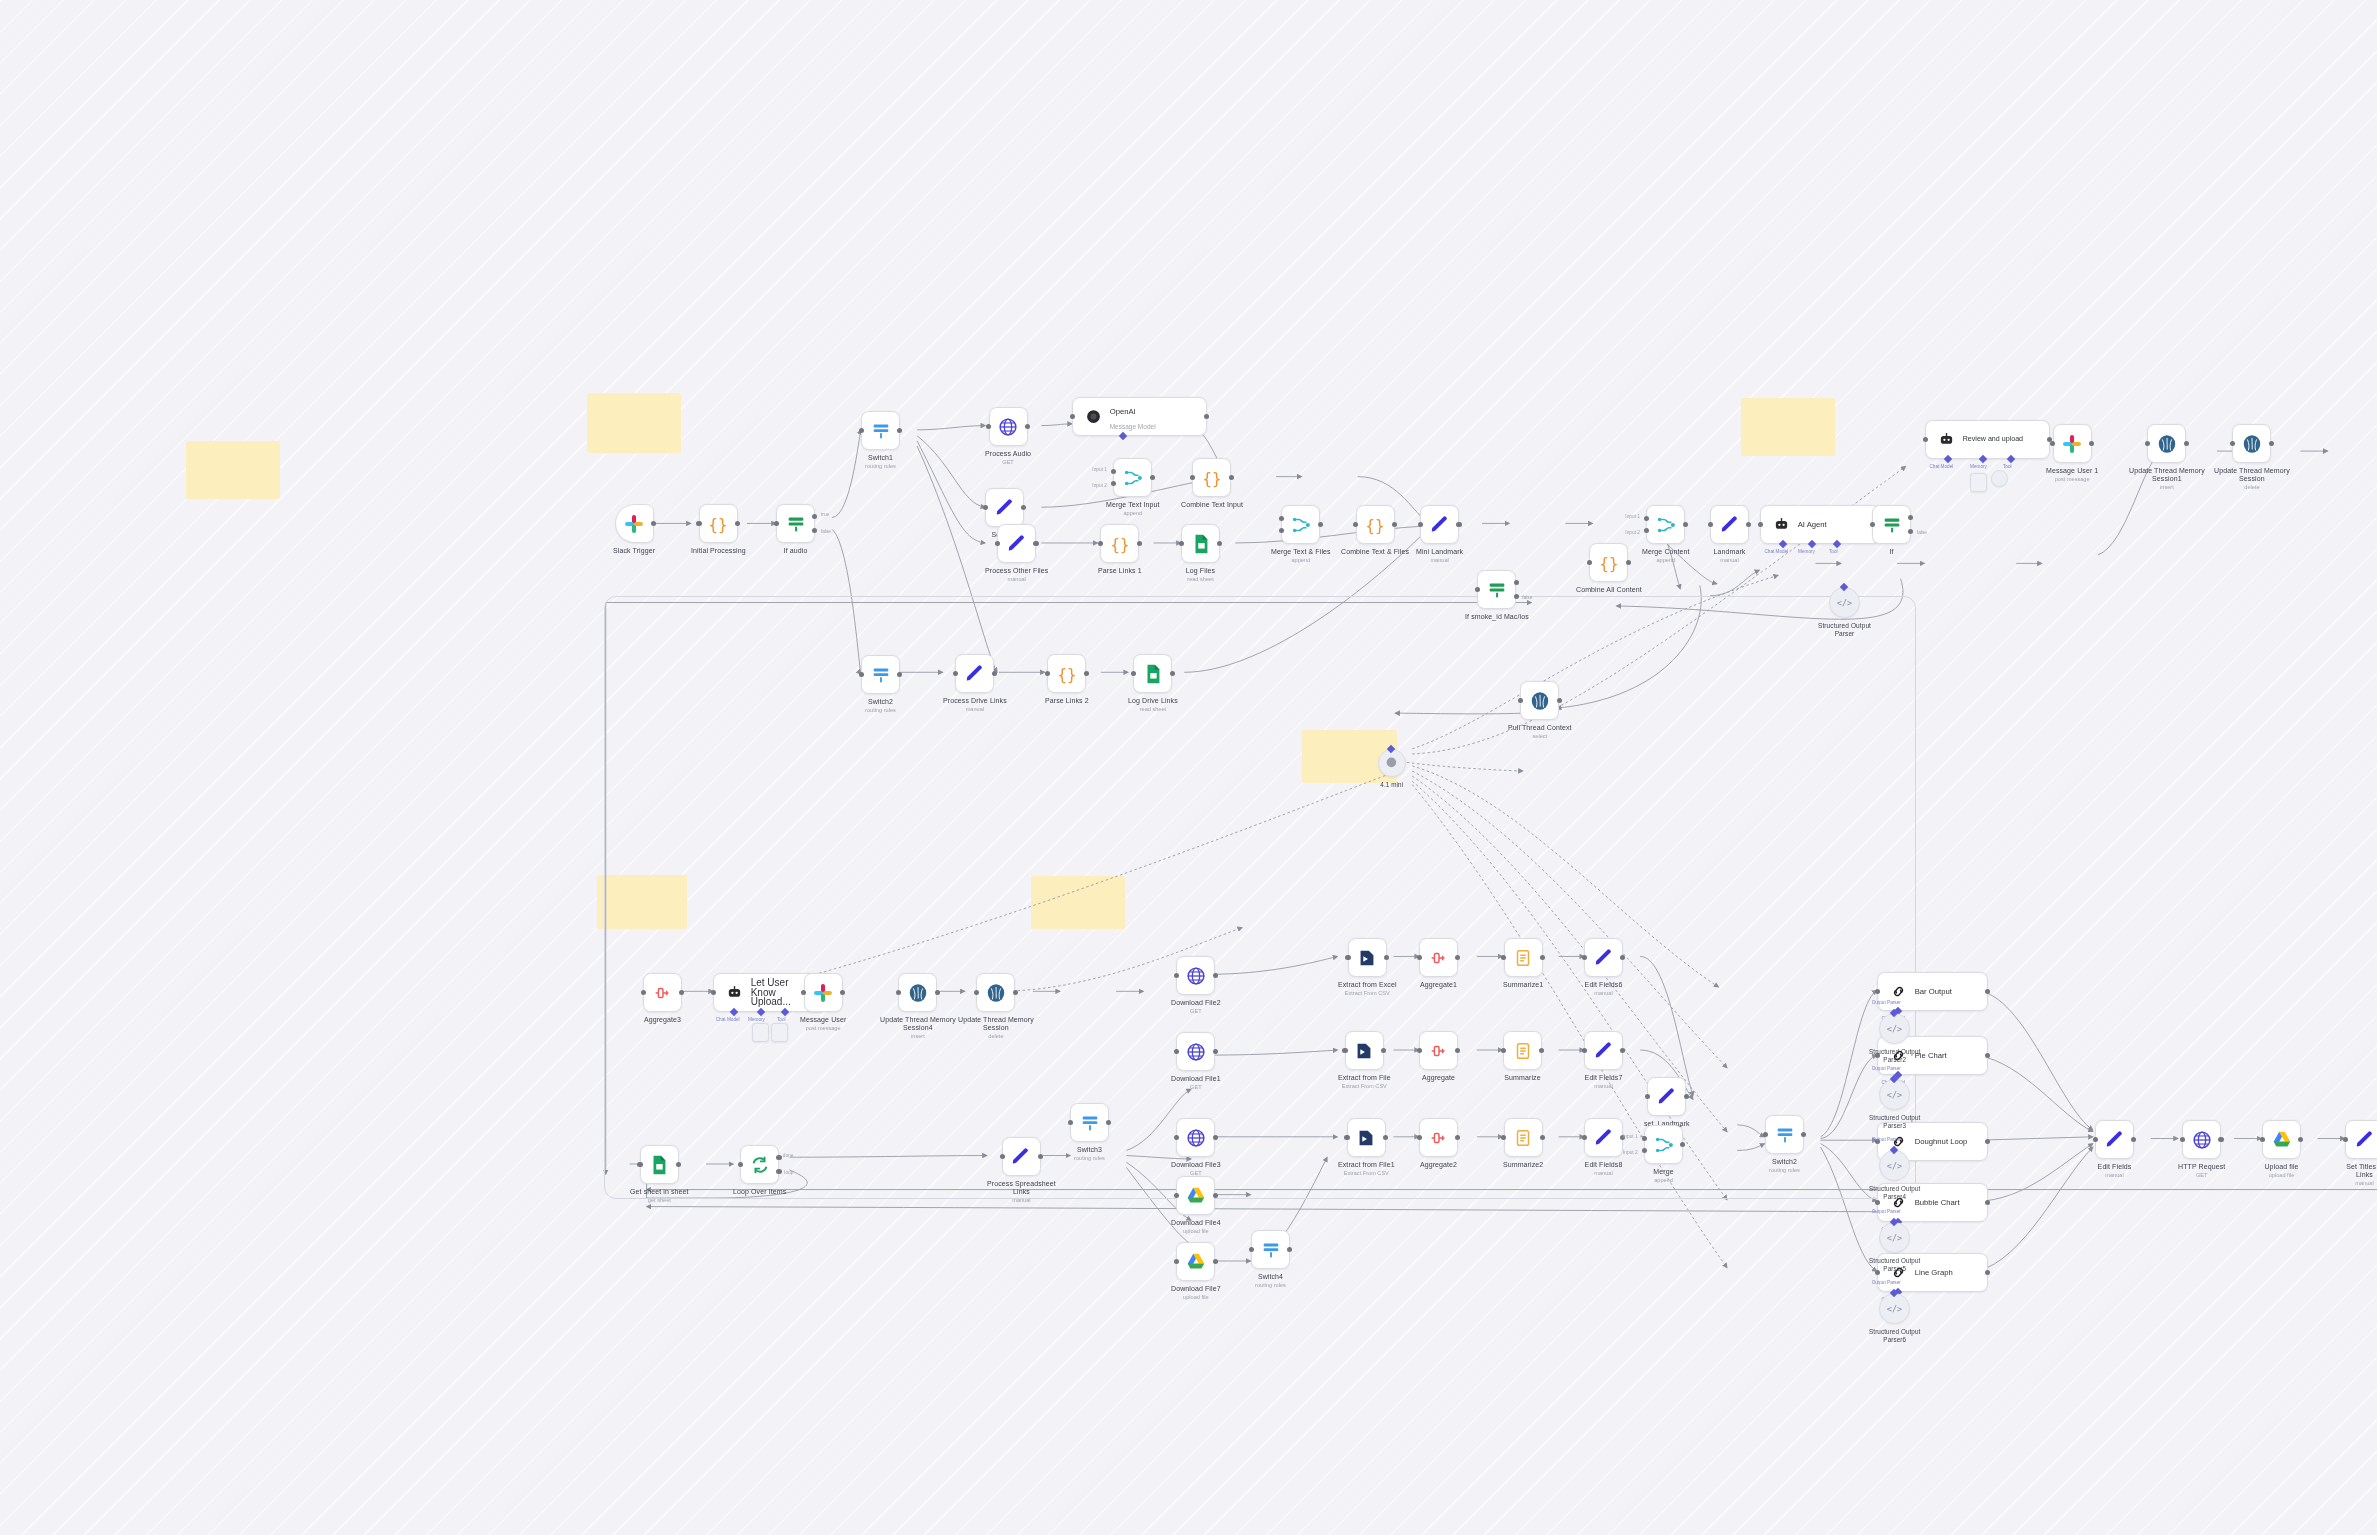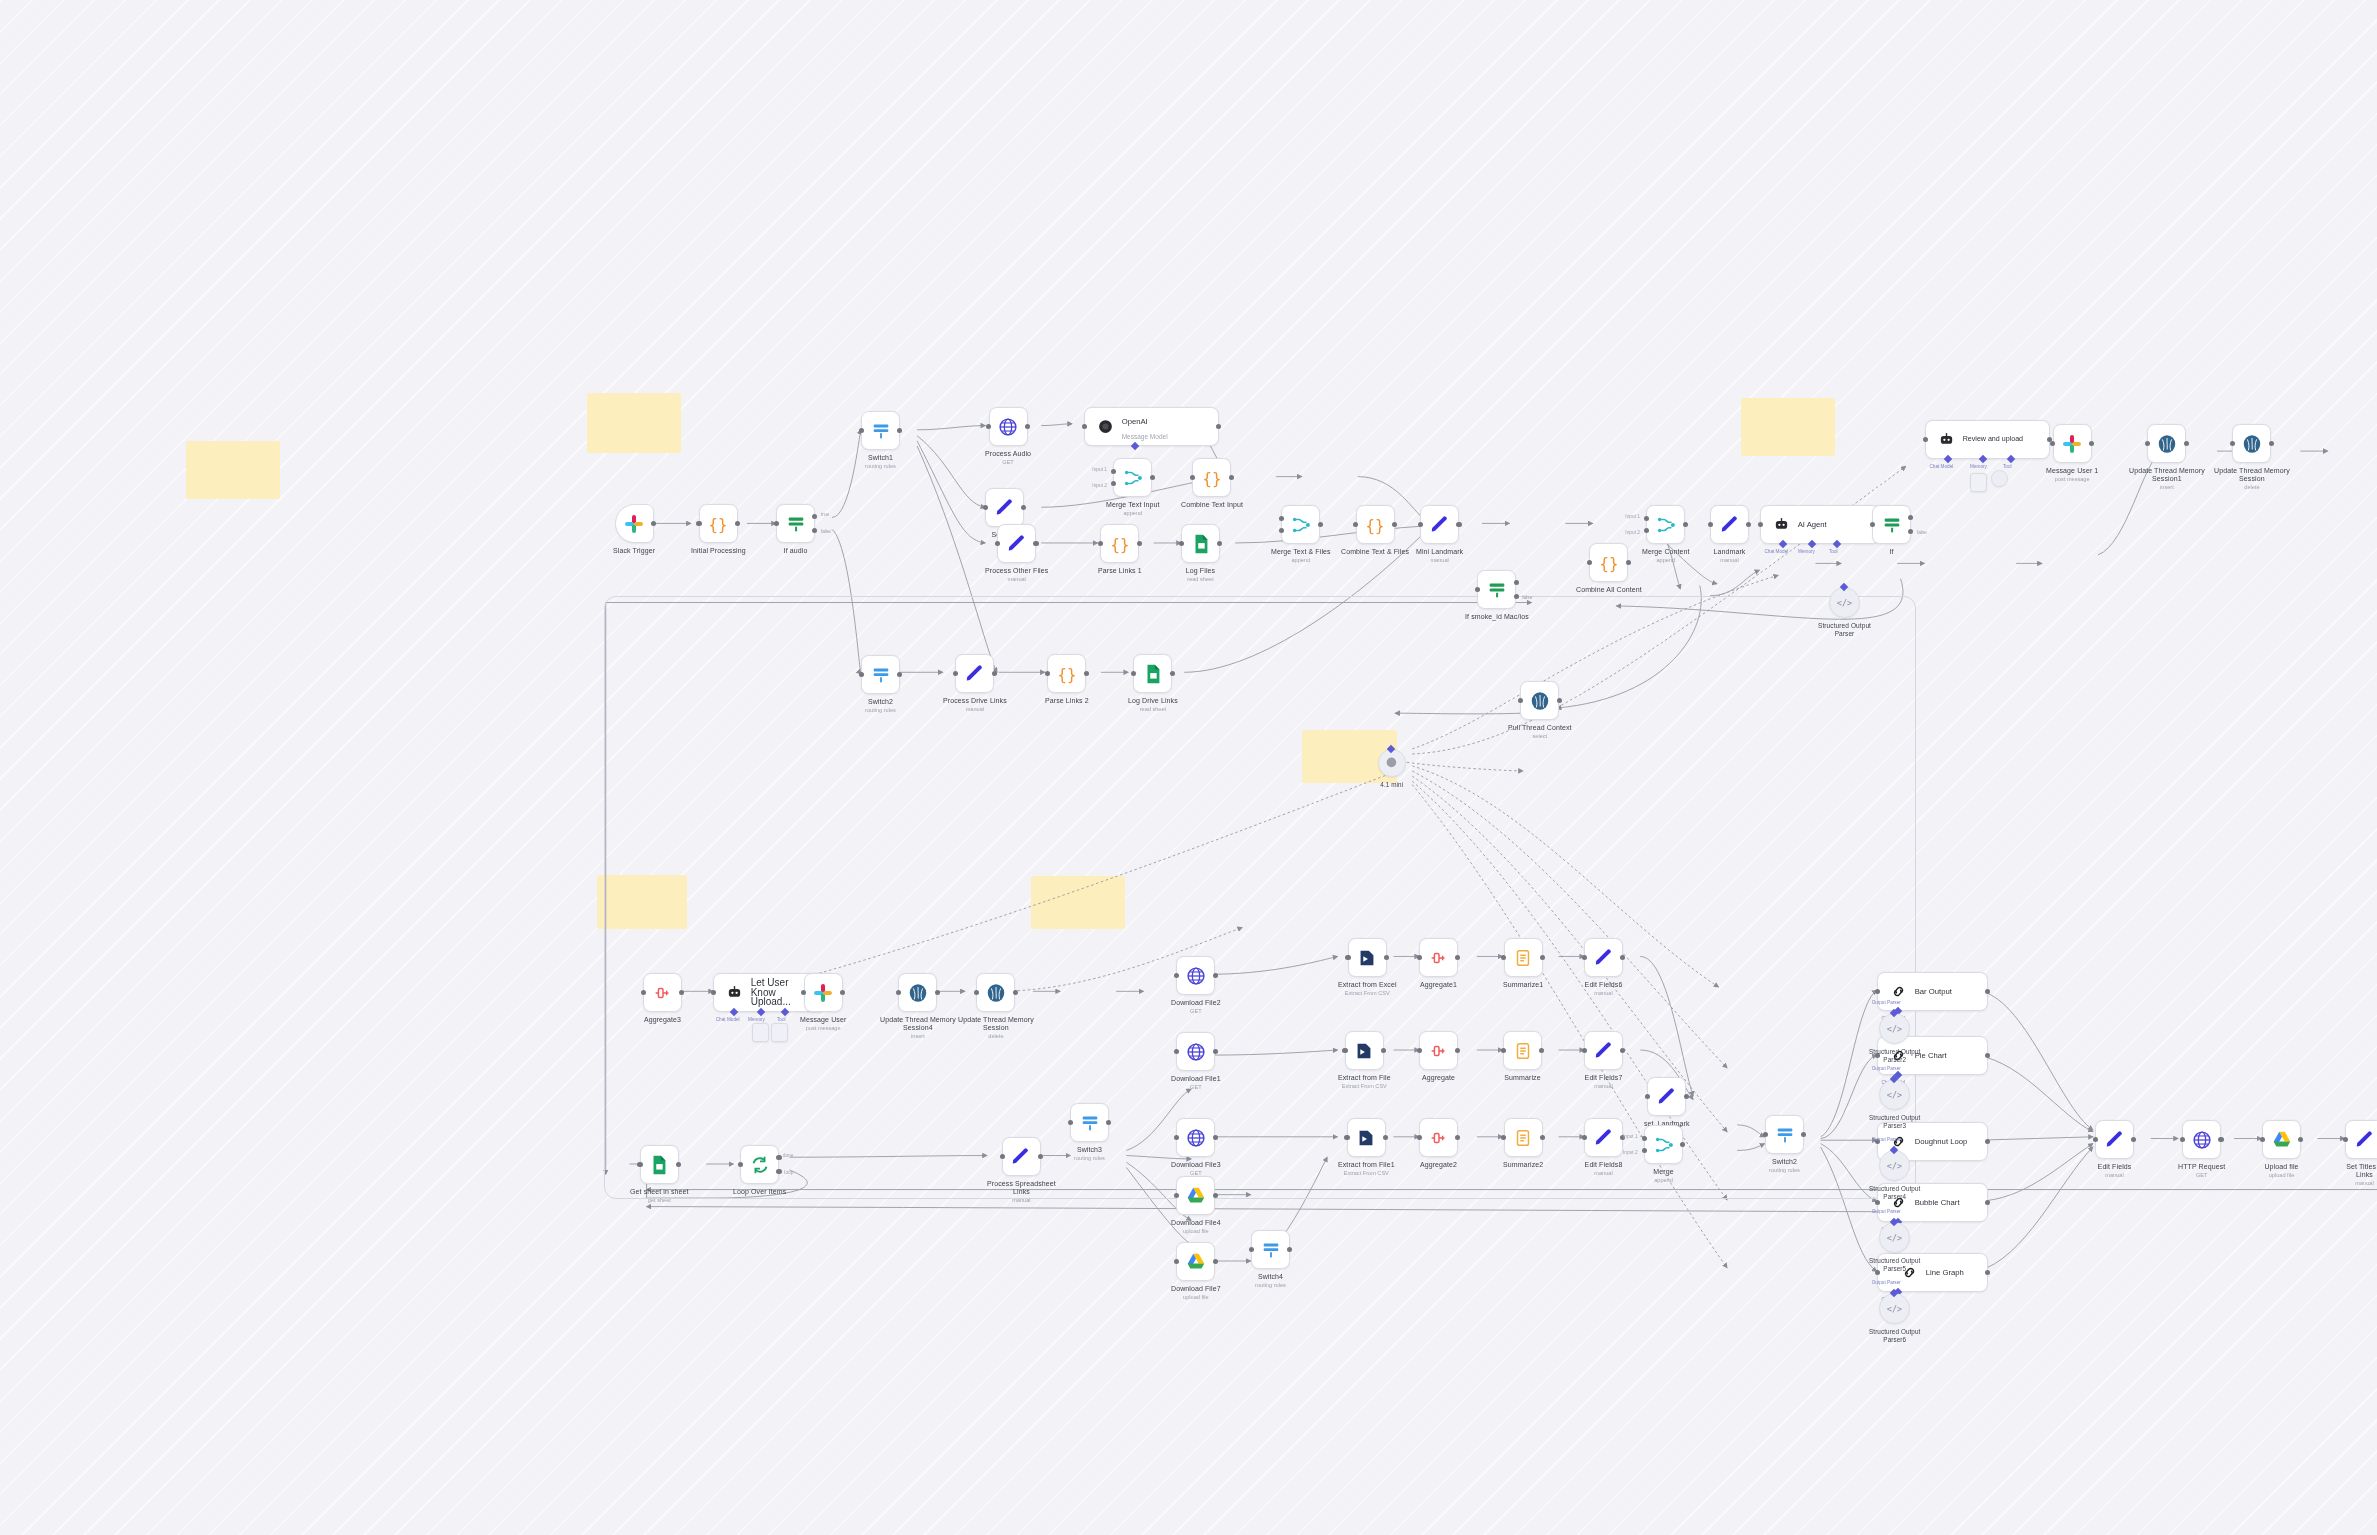--- a/index.html
+++ b/index.html
@@ -270,21 +270,21 @@
             <line x1="4.6" y1="7.6" x2="19.4" y2="7.6" stroke="#4a43d8" stroke-width="1.2"></line>
             <line x1="4.6" y1="16.4" x2="19.4" y2="16.4" stroke="#4a43d8" stroke-width="1.2"></line>
           </svg></span>
       <span class="port in"></span>
         <span class="port out"></span>
     </div>
     <div class="lbl">Process Audio</div>
     <div class="sub">GET</div>
   </div>
 
-  <div class="node" style="left:1072px;top:407px;margin-left:12px;">
+  <div class="node" style="left:1072px;top:397px;">
     <div class="box wide" style="min-width:109px;">
       <span class="icon sm"><svg viewBox="0 0 24 24">
             <circle cx="12" cy="12" r="9" fill="#2a2a2e"></circle>
             <circle cx="12" cy="12" r="4.2" fill="#4d4d55"></circle>
           </svg></span>
       <span>
         <span class="inline-lbl">OpenAI</span><br>
         <span class="inline-lbl" style="color:#a2a5b0;font-size:6.5px;">Message Model</span>
       </span>
       <span class="port in"></span>
@@ -1154,21 +1154,21 @@
           </svg></span>
       <span class="inline-lbl">Bubble Chart</span>
       <span class="port in"></span>
         <span class="port out"></span>
       <span class="aiport" style="left:17px;"></span>
       <span class="aiport-lbl" style="left:3.4px;">Chat Model</span>
     </div>
   </div>
 
   <div class="node" style="left:1877px;top:1253px;">
-    <div class="box wide" style="min-width:85px;justify-content:center;">
+    <div class="box wide" style="min-width:85px;">
       <span class="icon sm"><svg viewBox="0 0 24 24">
             <g stroke="#1b1b1f" stroke-width="2" fill="none">
               <path d="M9.5 14.5a4 4 0 0 1 0-5.5l2-2a4 4 0 0 1 5.5 5.5l-1 1"></path>
               <path d="M14.5 9.5a4 4 0 0 1 0 5.5l-2 2a4 4 0 0 1-5.5-5.5l1-1"></path>
             </g>
           </svg></span>
       <span class="inline-lbl">Line Graph</span>
       <span class="port in"></span>
         <span class="port out"></span>
       <span class="aiport" style="left:17px;"></span>

